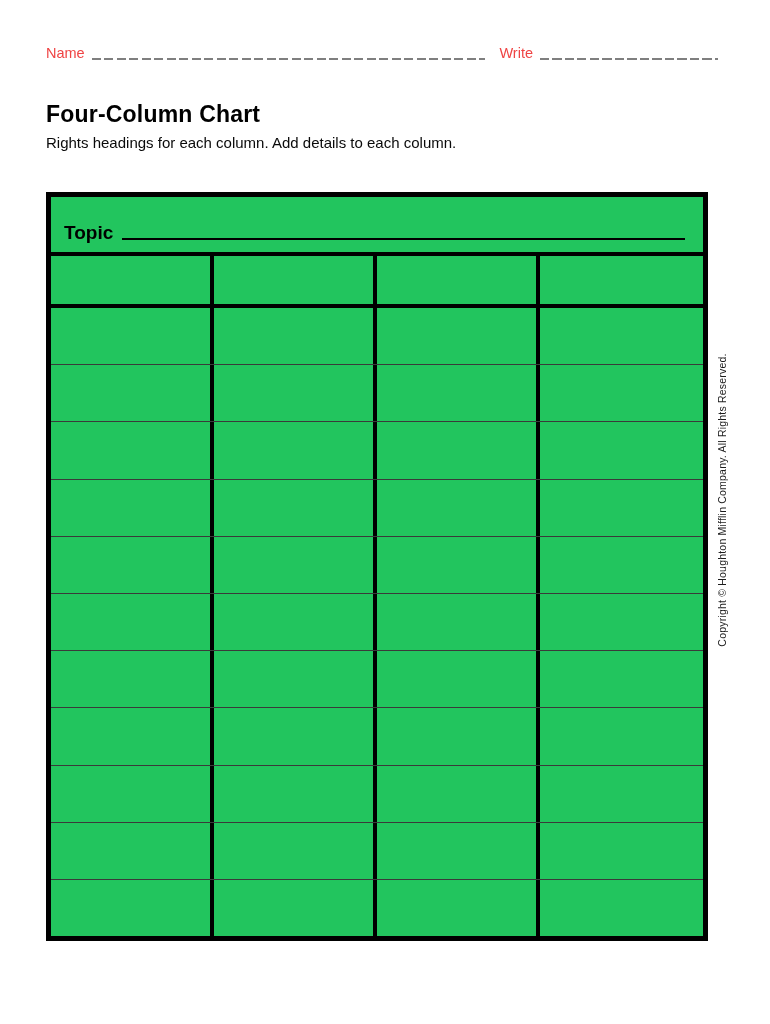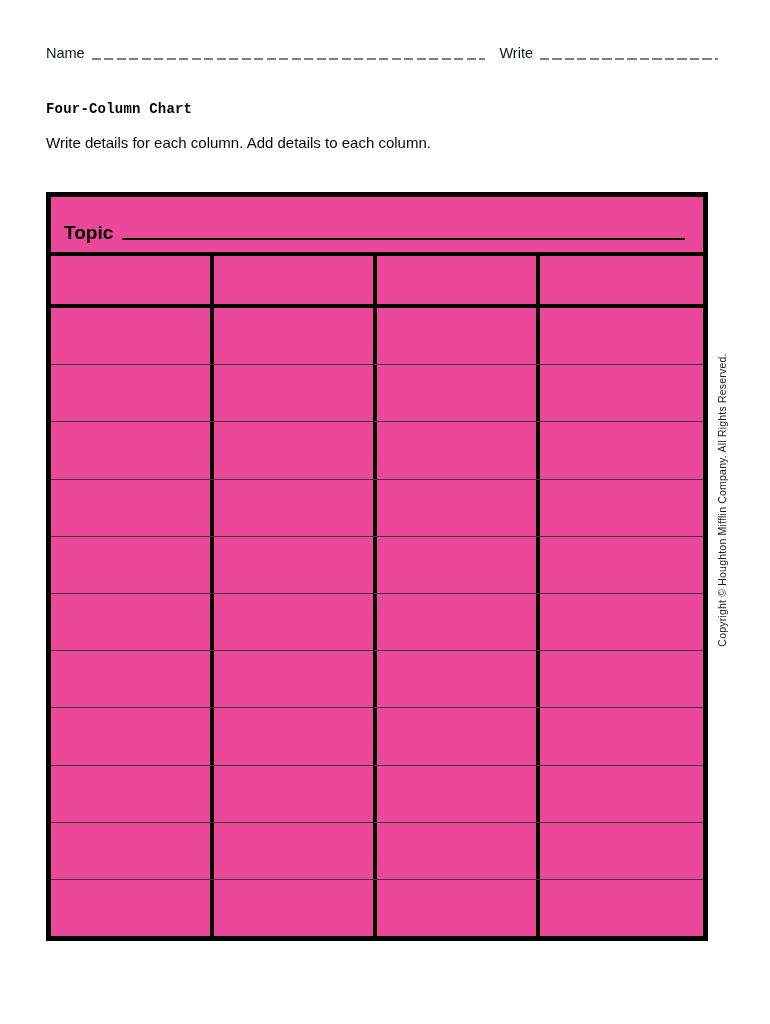--- a/index.html
+++ b/index.html
@@ -13,48 +13,48 @@
   }
 
   
   .name-date-row {
     position: absolute;
     left: 46px; right: 52px; top: 44px;
     display: flex;
     align-items: flex-end;
     font-size: 14.5px;
   }
-  .nd-label { line-height: 18px; color: #0f172a; }
+  .nd-label { line-height: 18px; color: #ef4444; }
   .blank-line {
     height: 2px;
     align-self: flex-end;
     margin: 0 0 2px 7px;
     background: repeating-linear-gradient(90deg,
       #7f7f7f 0, #7f7f7f 9px, transparent 9px, transparent 12.5px);
   }
   .name-line { flex: 1; margin-right: 14px; }
   .date-line { width: 178px; }
 
   
   .ws-title {
     position: absolute; left: 46px; top: 101px;
-    font-size: 14px; font-weight: bold; letter-spacing: 0.2px; font-family: Liberation Mono, monospace;
+    font-size: 23px; font-weight: bold; letter-spacing: 0.2px;
   }
   .ws-instructions {
     position: absolute; left: 46px; top: 134px;
     font-size: 15px; color: #0a0a0a;
   }
 
   
   .chart {
     position: absolute;
     left: 46px; top: 192px;
     width: 662px; height: 749px;
     border: 5px solid #000;
-    background: #ec4899;
+    background: #22c55e;
   }
   .topic-row {
     height: 55px;
     display: flex;
     align-items: flex-end;
     padding: 0 18px 8px 13px;
   }
   .topic-label { font-size: 19px; font-weight: bold; }
   .topic-line {
     flex: 1;
@@ -107,21 +107,21 @@
 <div class="page">
 
   <div class="name-date-row">
     <span class="nd-label">Name</span>
     <span class="blank-line name-line"></span>
     <span class="nd-label">Write</span>
     <span class="blank-line date-line"></span>
   </div>
 
   <div class="ws-title">Four-Column Chart</div>
-  <div class="ws-instructions">Write details for each column. Add details to each column.</div>
+  <div class="ws-instructions">Rights headings for each column. Add details to each column.</div>
 
   <div class="chart">
     <div class="topic-row">
       <span class="topic-label">Topic</span>
       <span class="topic-line"></span>
     </div>
     <div class="header-grid" id="header-grid">
         <div class="cell"></div>
         <div class="cell"></div>
         <div class="cell"></div>

